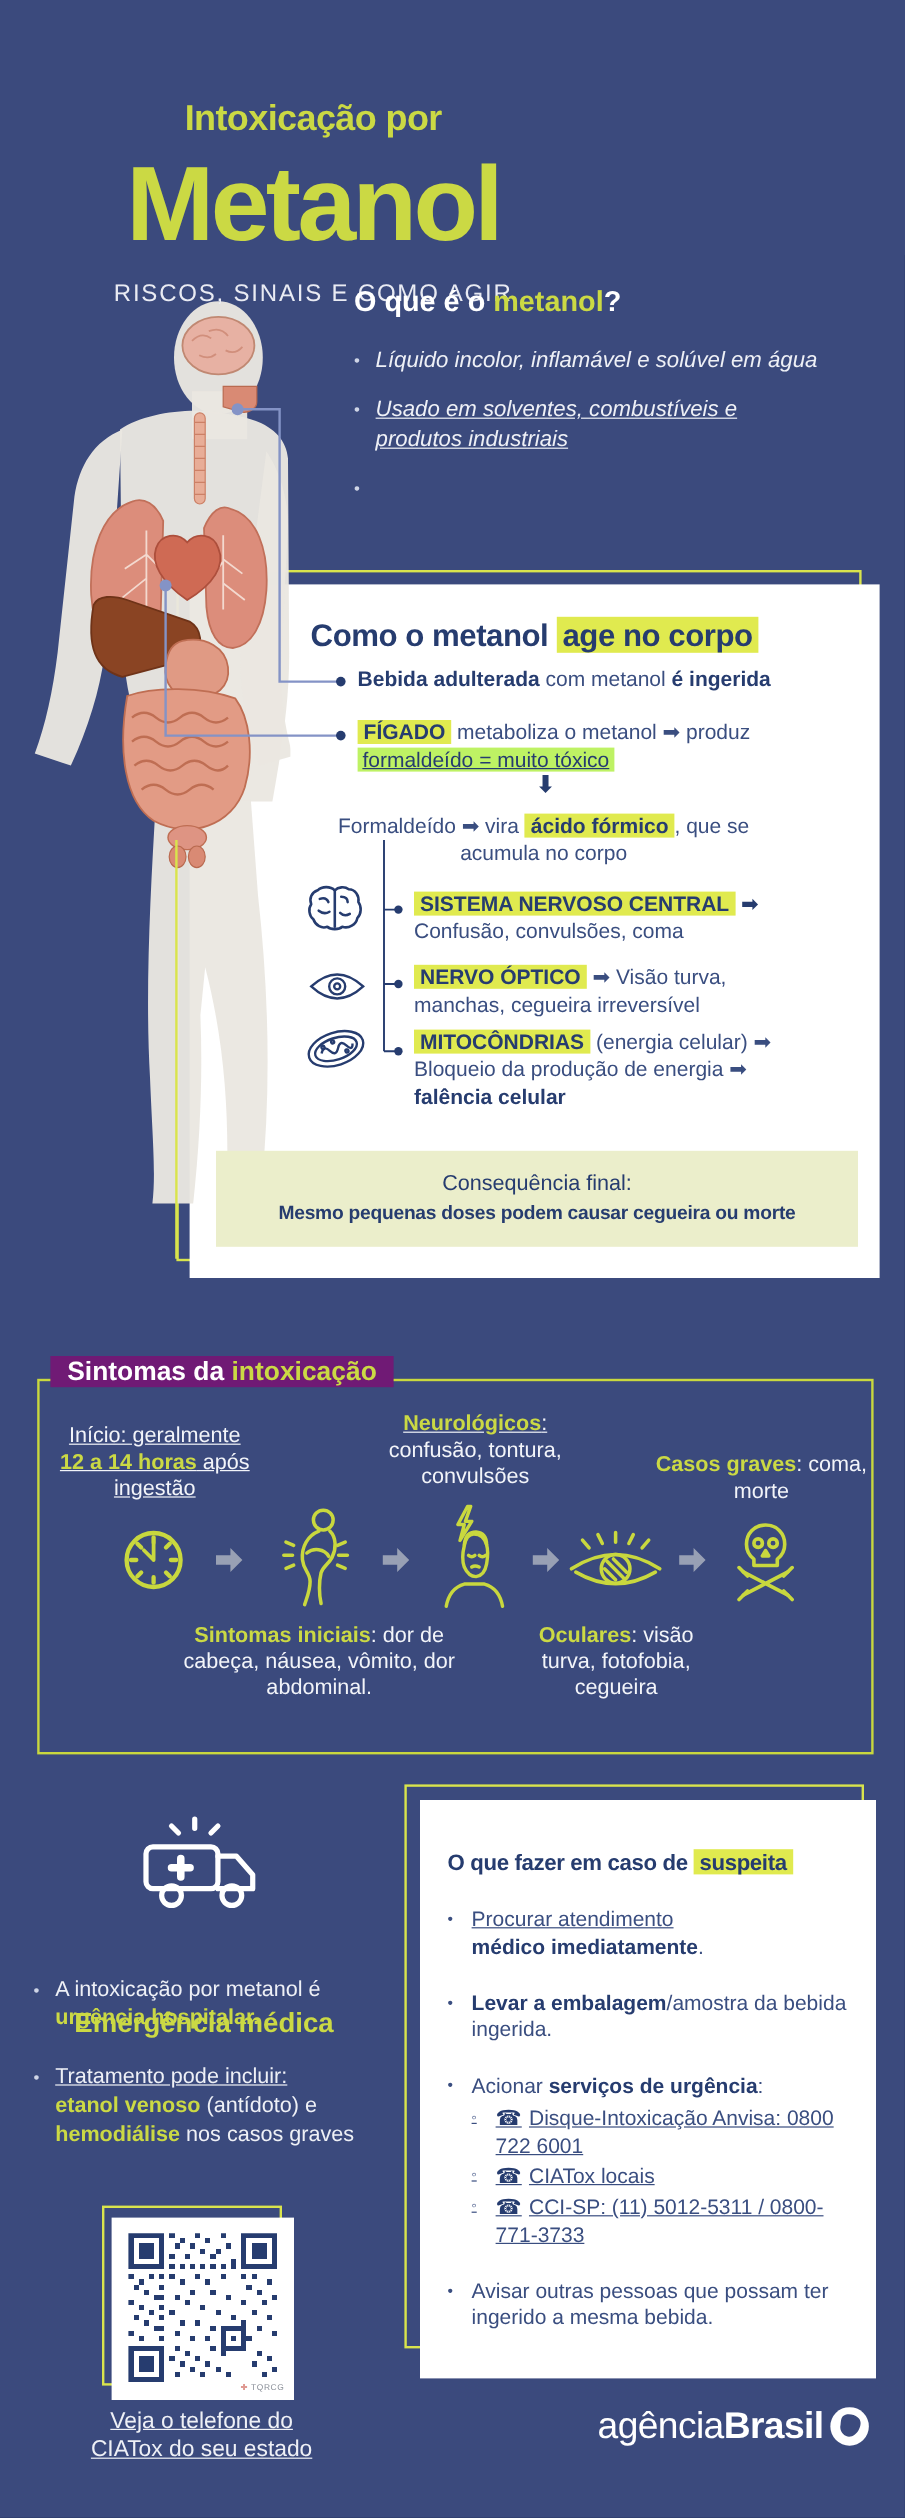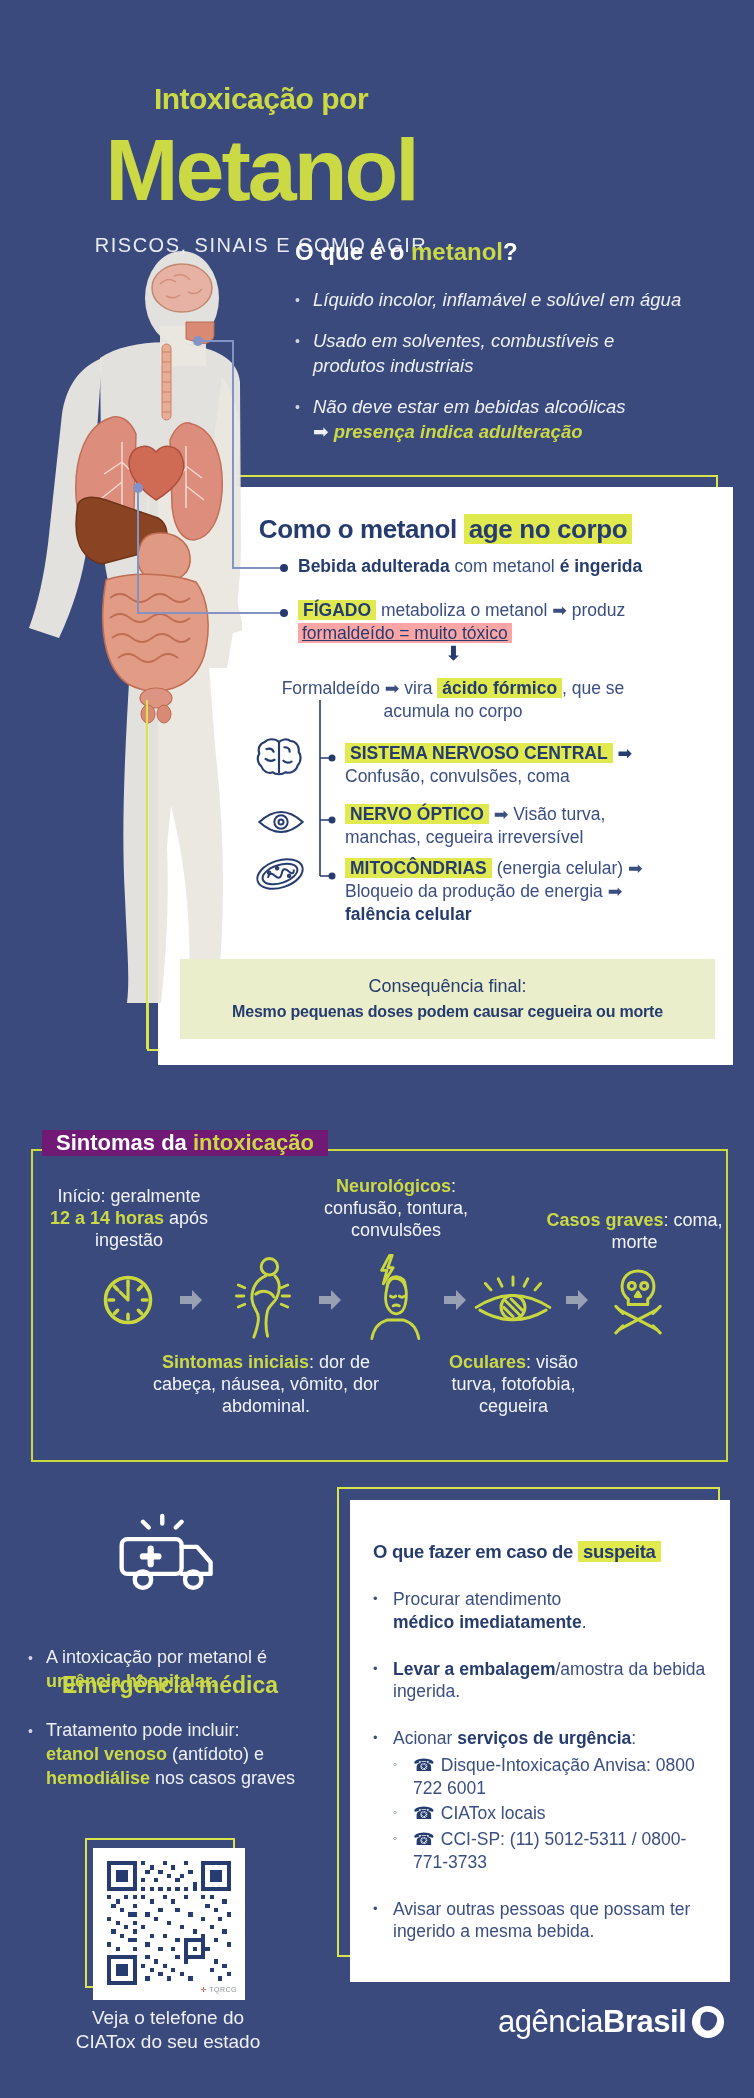--- a/index.html
+++ b/index.html
@@ -6,34 +6,34 @@
   .poster{
     position:relative;width:754px;height:2098px;margin:0 auto;
     background:#3b4a7d;overflow:hidden;
     font-family:"Liberation Sans","DejaVu Sans",sans-serif;
     color:#ffffff;
   }
   .abs{position:absolute;}
   .z1{z-index:1}.z2{z-index:2}.z3{z-index:3}.z4{z-index:4}.z5{z-index:5}
   .accent{color:#cbd944;font-weight:700;}
   .hl{background:#e0ea4f;color:#263c6f;padding:0 5px;}
-  .hl-u{background:#fca5a5;color:#263c6f;padding:0 4px;text-decoration:underline;}
+  .hl-u{background:#bef264;color:#263c6f;padding:0 4px;text-decoration:underline;}
   .b{font-weight:700;}
   .navy{color:#263c6f;}
   
   .header{left:18px;top:82px;width:486px;text-align:center;}
   .eyebrow{font-size:30px;font-weight:700;color:#cbd944;letter-spacing:-0.5px;white-space:nowrap;}
   .big-title{font-size:88px;font-weight:700;color:#cbd944;letter-spacing:-3px;line-height:1.05;margin-top:8px;white-space:nowrap;}
   .subtitle{font-size:20px;color:#e9ebf3;letter-spacing:1.5px;margin-top:18px;white-space:nowrap;}
   
   .whatis{left:295px;top:238px;width:440px;}
   .whatis h2{margin:0 0 22px 0;font-size:24px;font-weight:700;color:#ffffff;white-space:nowrap;}
   .wbul{display:flex;margin-bottom:17px;font-style:italic;font-size:18.5px;line-height:1.32;color:#eef0f6;}
   .wbul .dot{width:18px;flex:none;color:#cfd5e6;font-style:normal;font-size:14px;padding-top:3px;}
-  .blk{display:block;}
+  .blk{display:block;text-decoration:underline;}
   
   .gframe{border:2px solid #d9e44c;background:transparent;}
   .card-main-green{left:147px;top:475px;width:567px;height:572px;}
   .card-main{left:158px;top:487px;width:575px;height:578px;background:#fff;}
   .card-main-content{left:158px;top:487px;width:575px;height:578px;color:#3a4e80;font-size:17.5px;line-height:1.3;}
   .cm-heading{text-align:center;padding-top:26px;font-size:26px;font-weight:700;color:#263c6f;white-space:nowrap;letter-spacing:-0.4px;}
   .step1{position:absolute;left:140px;top:68px;width:420px;}
   .step2{position:absolute;left:140px;top:112px;width:420px;}
   .darrow{position:absolute;left:288px;top:153px;font-size:20px;font-weight:700;color:#263c6f;transform:rotate(90deg);}
   .step3{position:absolute;left:80px;top:190px;width:430px;text-align:center;}
@@ -154,24 +154,20 @@
     </div>
     <div class="wbul">
       <span class="dot">•</span>
       <span>
           <span class="blk">Usado em solventes, combustíveis e</span>
           <span class="blk">produtos industriais</span>
         </span>
     </div>
     <div class="wbul">
       <span class="dot">•</span>
-      <span>
-        <span class="blk">Não deve estar em bebidas alcoólicas</span>
-        <span class="blk"><span style="font-style:normal;">➡</span> <span class="accent">presença indica adulteração</span></span>
-      </span>
     </div>
   </div>
 
   <div class="abs gframe card-main-green z1"></div>
   <div class="abs card-main z2"></div>
 
   <div class="abs card-main-content z5">
     <div class="cm-heading"><span>Como o metanol </span><span class="hl">age no corpo</span></div>
 
     <div class="step1">

